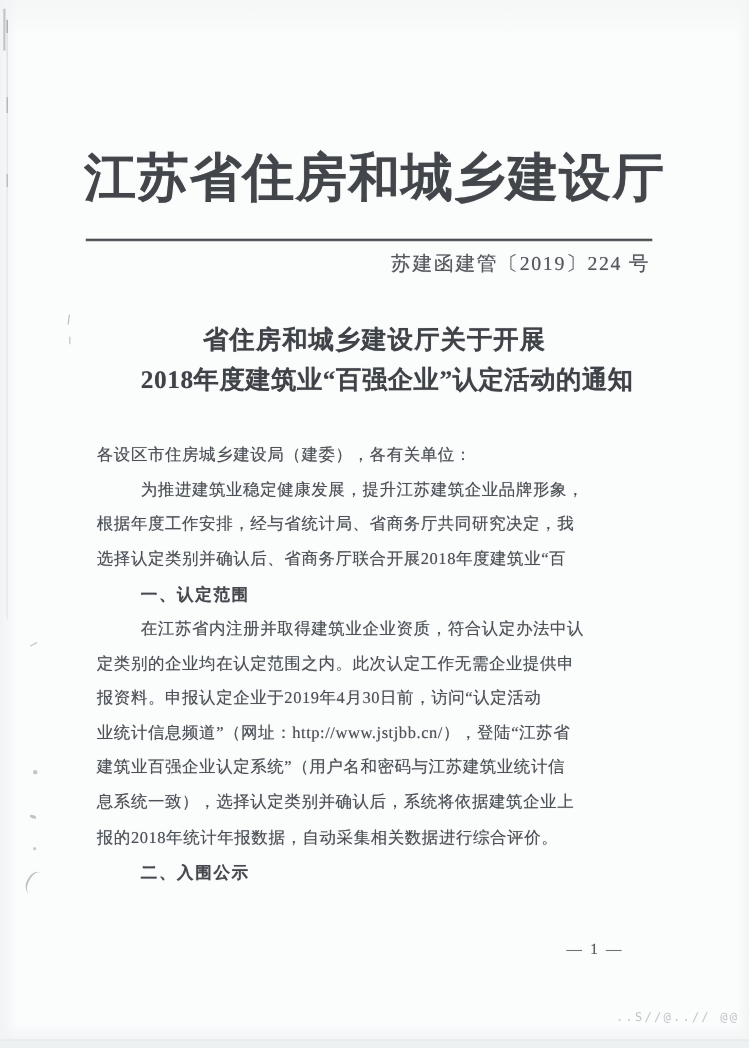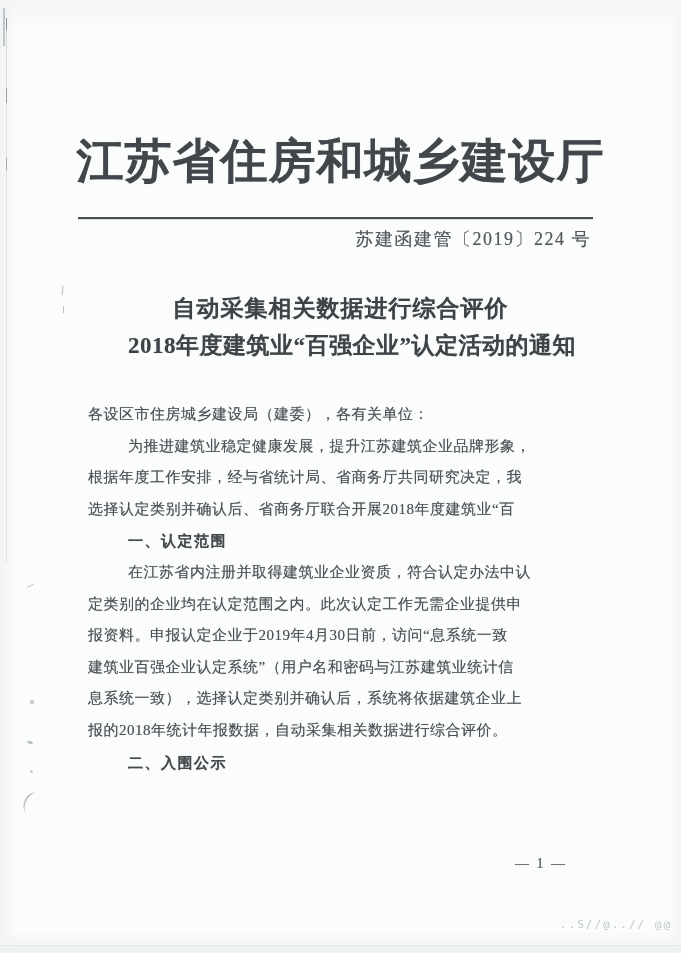--- a/index.html
+++ b/index.html
@@ -122,34 +122,35 @@
 
 <div class="page">
 
   <div class="org-header scan-text">江苏省住房和城乡建设厅</div>
 
   <div class="rule"></div>
 
   <div class="doc-number scan-text">苏建函建管〔2019〕224 号</div>
 
   <div class="notice-title">
-    <div class="t1 scan-text">自动采集相关数据进行综合评价</div>
+    <div class="t1 scan-text">省住房和城乡建设厅关于开展</div>
     <div class="t2 scan-text">2018年度建筑业“百强企业”认定活动的通知</div>
   </div>
 
   <div class="notice-body scan-text">
 
   <div class="line">各设区市住房城乡建设局（建委），各有关单位：</div>
       <div class="line indent">为推进建筑业稳定健康发展，提升江苏建筑企业品牌形象，</div>
       <div class="line">根据年度工作安排，经与省统计局、省商务厅共同研究决定，我</div>
       <div class="line">选择认定类别并确认后、省商务厅联合开展2018年度建筑业“百</div>
       <div class="line indent heading">一、认定范围</div>
       <div class="line indent">在江苏省内注册并取得建筑业企业资质，符合认定办法中认</div>
       <div class="line">定类别的企业均在认定范围之内。此次认定工作无需企业提供申</div>
-      <div class="line">报资料。申报认定企业于2019年4月30日前，访问“息系统一致</div>
+      <div class="line">报资料。申报认定企业于2019年4月30日前，访问“认定活动</div>
+      <div class="line">业统计信息频道”（网址：http://www.jstjbb.cn/），登陆“江苏省</div>
       <div class="line">建筑业百强企业认定系统”（用户名和密码与江苏建筑业统计信</div>
       <div class="line">息系统一致），选择认定类别并确认后，系统将依据建筑企业上</div>
       <div class="line">报的2018年统计年报数据，自动采集相关数据进行综合评价。</div>
       <div class="line indent heading">二、入围公示</div>
     </div>
 
   <div class="page-number scan-text">— 1 —</div>
 
   <div class="scan-watermark">..S//@..//  @@ W</div>
 

